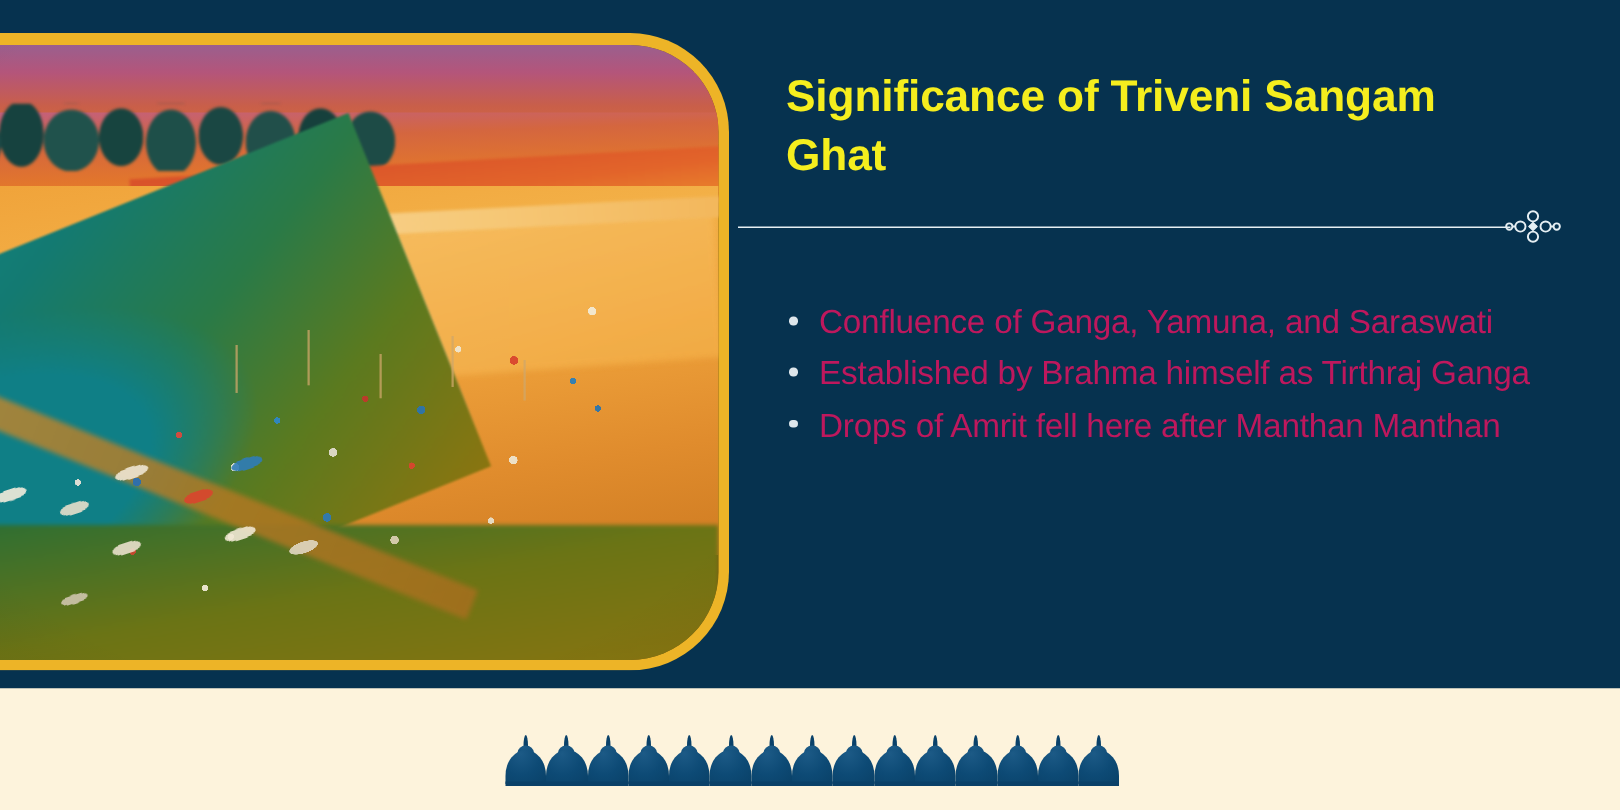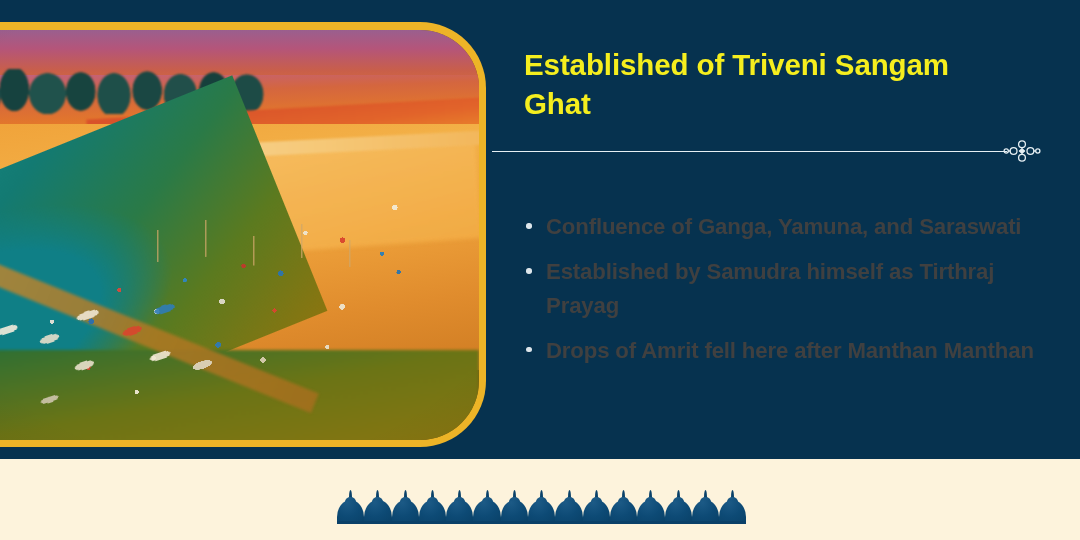--- a/index.html
+++ b/index.html
@@ -193,28 +193,27 @@
   .ornament {
     position:absolute; left:508px; top:0px; width:44px; height:22px;
   }
 
   .bullets {
     position:absolute; left:14px; top:198px; width:560px;
     list-style:none;
   }
   .bullets li {
     position:relative;
-    color:#404040;
+    color:#be185d;
     font-size:22.2px;
-    font-weight:700;
+    font-weight:400;
     line-height:1.50;
     padding-left:40px;
     margin-bottom:1px;
     letter-spacing:-.15px;
-    margin-top:12px;
   }
   .bullets li::before {
     content:"";
     position:absolute;
     left:20px; top:13px;
     width:5.5px; height:5.5px;
     border-radius:50%;
     background:#DDE6EB;
   }
 
@@ -276,42 +275,42 @@
       <div class="ph-bankline"></div>
       <div class="ph-poles"></div>
       <div class="ph-stalls"></div>
       <div class="ph-boats"></div>
       <div class="ph-vignette"></div>
     </div>
   </div>
 
   <div class="content">
 
-    <div class="title">Established of Triveni Sangam Ghat</div>
+    <div class="title">Significance of Triveni Sangam Ghat</div>
 
     <div class="divider-wrap">
       <div class="divider-line"></div>
       <div class="ornament">
         <svg viewBox="0 0 44 22" width="44" height="22" fill="none" stroke="#E6EFF3" stroke-width="1.3">
           <circle cx="22" cy="4.2" r="3.4"></circle>
           <circle cx="22" cy="17.8" r="3.4"></circle>
           <circle cx="13.6" cy="11" r="3.4"></circle>
           <circle cx="30.4" cy="11" r="3.4"></circle>
           <circle cx="6.2" cy="11" r="2.1"></circle>
           <circle cx="37.8" cy="11" r="2.1"></circle>
           <path d="M8.3 11 H10.2 M33.8 11 H35.7"></path>
           <path d="M22 11 l2.6 0 M22 11 l-2.6 0"></path>
           <path d="M22 8.6 l2.4 2.4 l-2.4 2.4 l-2.4 -2.4 Z" fill="#E6EFF3"></path>
         </svg>
       </div>
     </div>
 
     <ul class="bullets">
       <li>Confluence of Ganga, Yamuna, and Saraswati</li>
-      <li>Established by Samudra himself as Tirthraj Prayag</li>
+      <li>Established by Brahma himself as Tirthraj Ganga</li>
       <li>Drops of Amrit fell here after Manthan Manthan</li>
     </ul>
   </div>
 
   <div class="frieze" id="frieze">
       <div class="dome">
         <span class="finial"></span>
         <span class="neck"></span>
         <span class="body"></span>
         <span class="baseline"></span>

